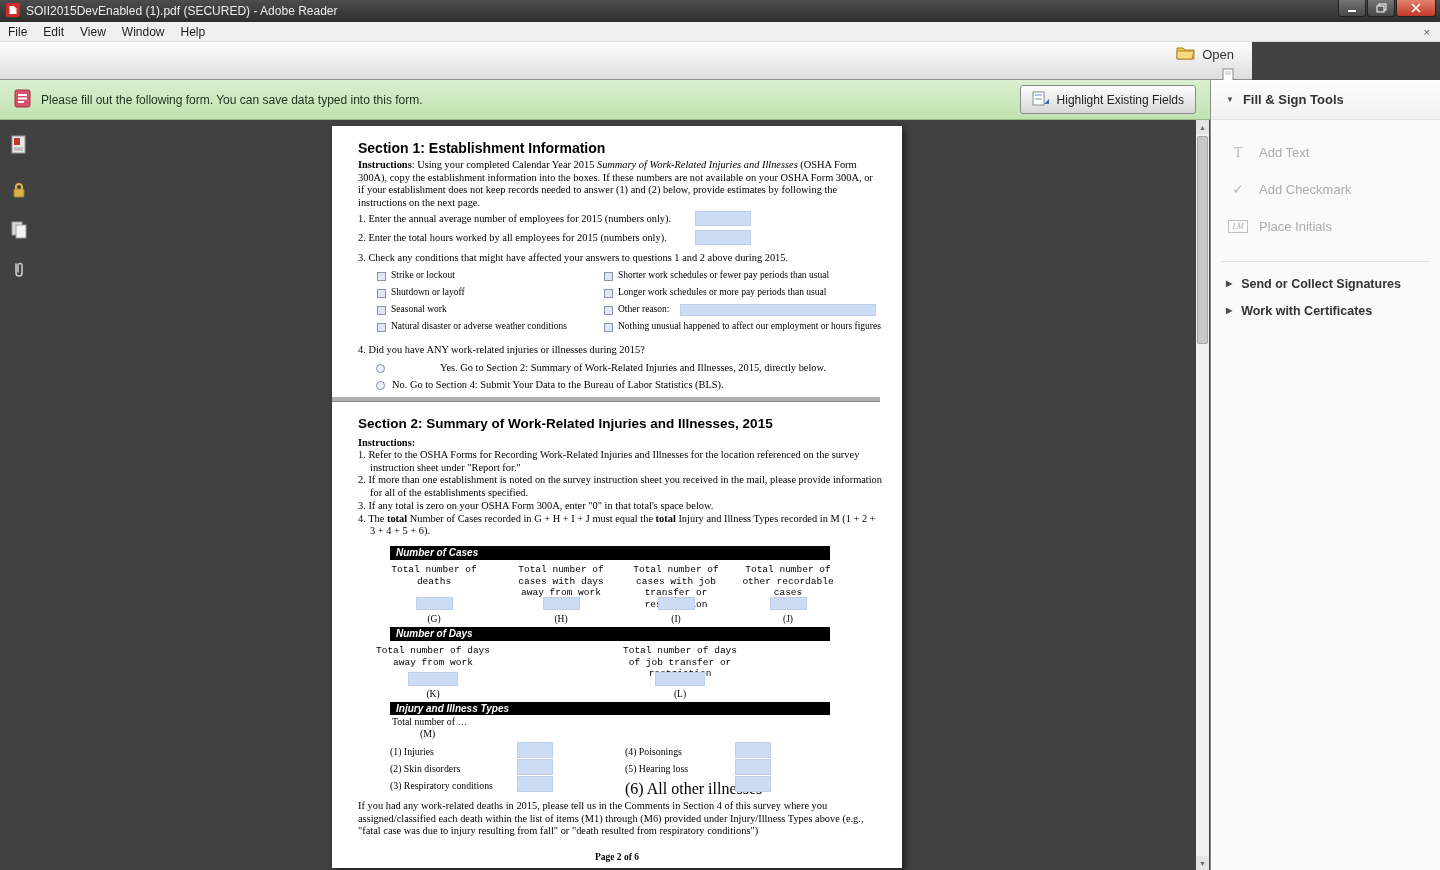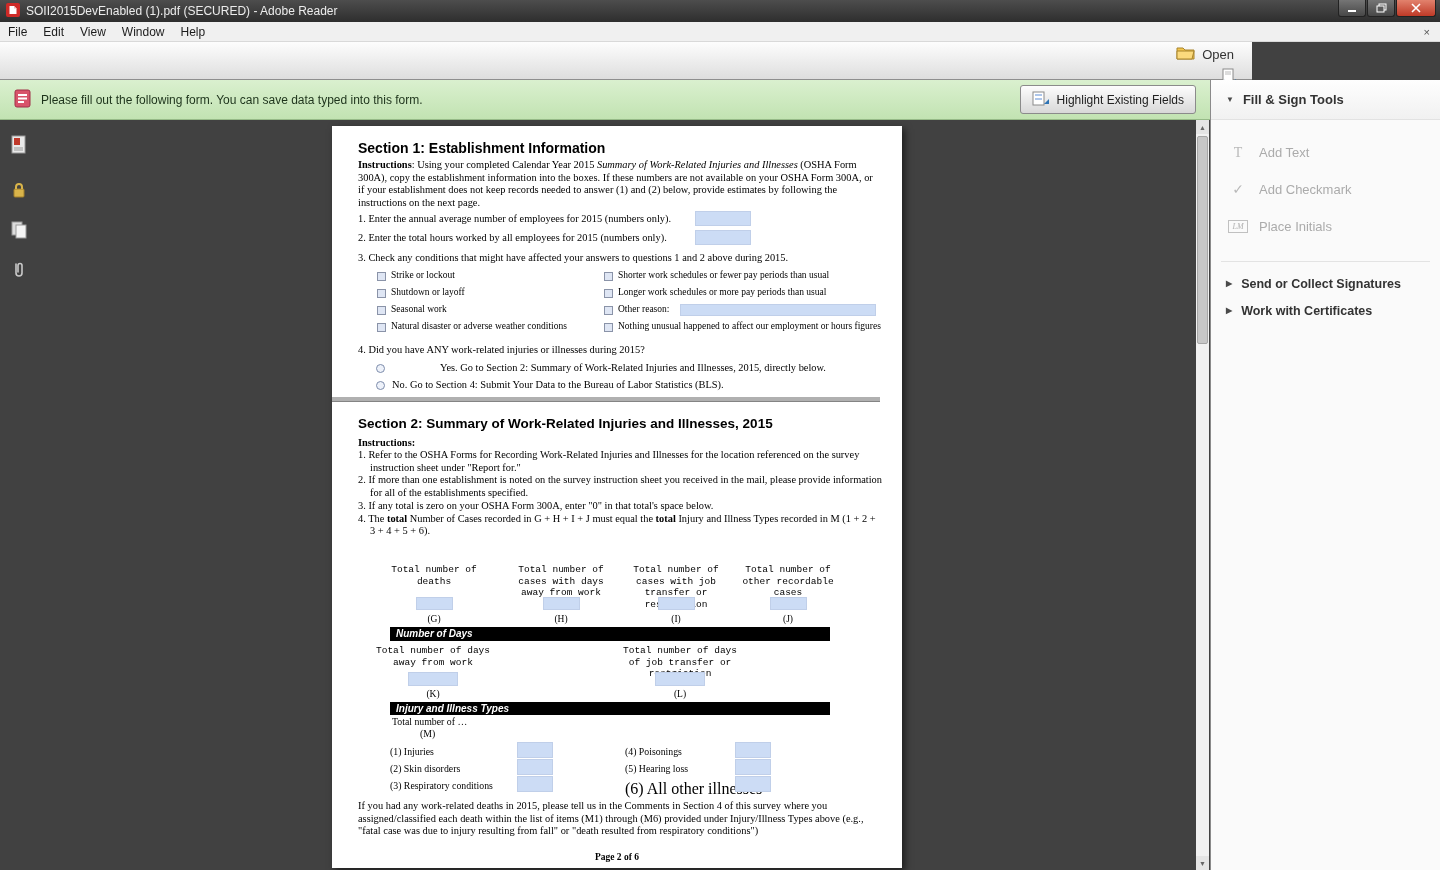--- a/index.html
+++ b/index.html
@@ -365,20 +365,21 @@
 
     <div class="abs h2" style="left:26px; top:290px;">Section 2:  Summary of Work-Related Injuries and Illnesses, 2015</div>
     <div class="abs serif body" style="left:26px; top:311px; font-weight:bold;">Instructions:</div>
     <div class="abs serif body" style="left:26px; top:323px; width:524px;">
       <div class="instItem">1. Refer to the OSHA Forms for Recording Work-Related Injuries and Illnesses for the location referenced on the survey instruction sheet under "Report for."</div>
       <div class="instItem">2. If more than one establishment is noted on the survey instruction sheet you received in the mail, please provide information for all of the establishments specified.</div>
       <div class="instItem">3. If any total is zero on your OSHA Form 300A, enter "0" in that total's space below.</div>
       <div class="instItem"><span>4. The </span><b>total</b><span> Number of Cases recorded in G + H + I + J must equal the </span><b>total</b><span> Injury and Illness Types recorded in M (1 + 2 + 3 + 4 + 5 + 6).</span></div>
     </div>
 
+    <div class="blackbar" style="left:58px; top:420px; width:440px; height:14px;">Number of Cases</div>
     <div class="colhead" style="left:47px; top:438px; width:110px;">Total number of deaths</div>
     <div class="colhead" style="left:174px; top:438px; width:110px;">Total number of cases with days away from work</div>
     <div class="colhead" style="left:289px; top:438px; width:110px;">Total number of cases with job transfer or restriction</div>
     <div class="colhead" style="left:401px; top:438px; width:110px;">Total number of other recordable cases</div>
     <div class="ff" style="left:84px; top:471px; width:37px; height:13px;"></div>
     <div class="ff" style="left:211px; top:471px; width:37px; height:13px;"></div>
     <div class="ff" style="left:326px; top:471px; width:37px; height:13px;"></div>
     <div class="ff" style="left:438px; top:471px; width:37px; height:13px;"></div>
     <div class="letter" style="left:47px; top:488px; width:110px;">(G)</div>
     <div class="letter" style="left:174px; top:488px; width:110px;">(H)</div>

